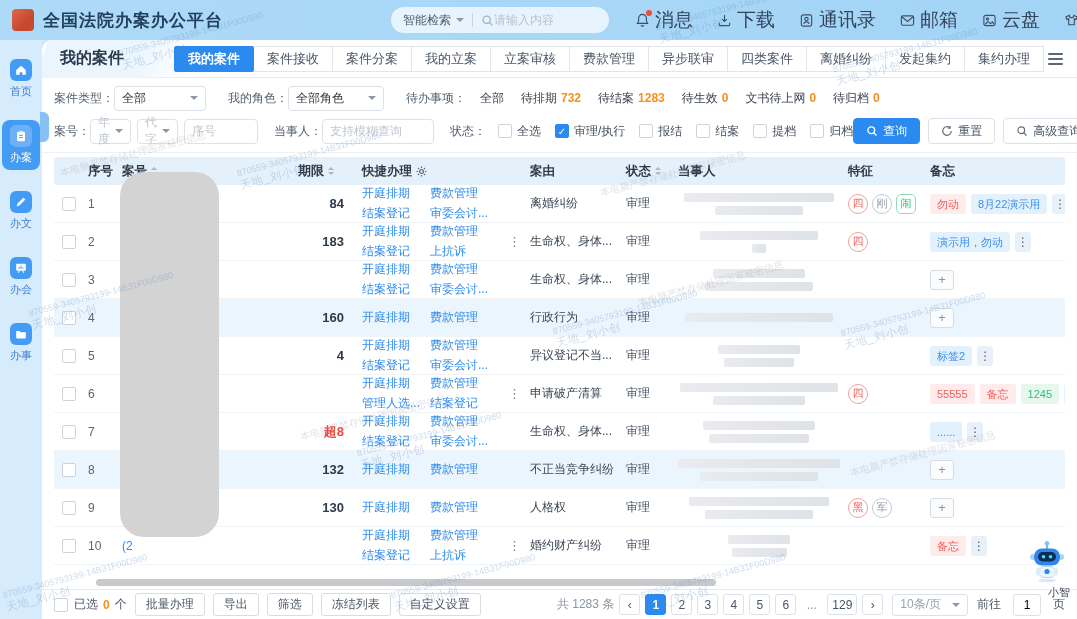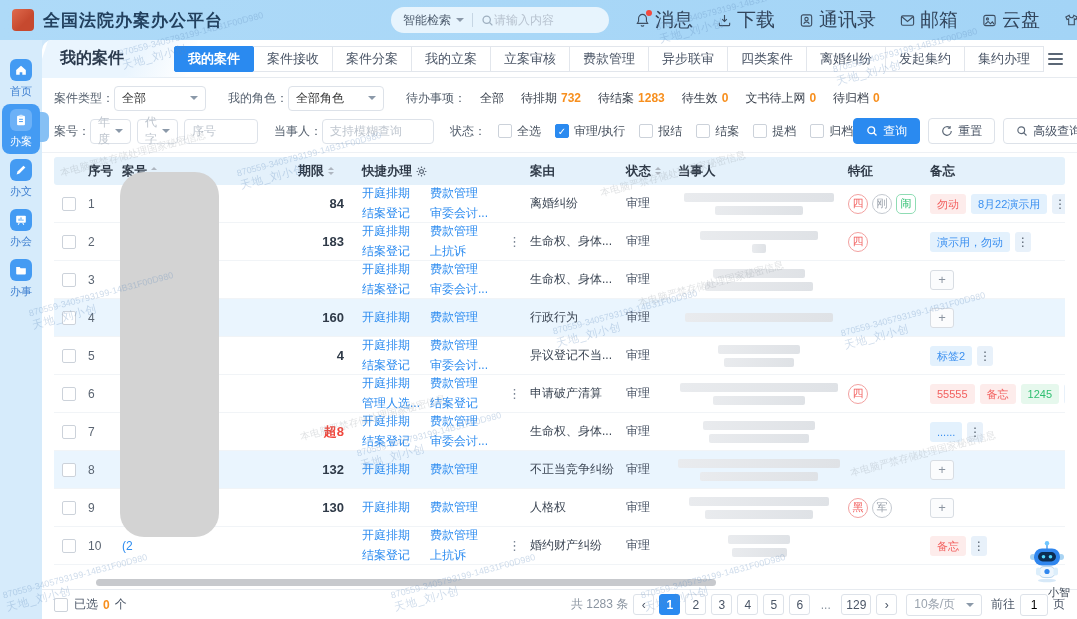--- a/index.html
+++ b/index.html
@@ -16,21 +16,21 @@
   .caret{width:0;height:0;border:4px solid transparent;border-top-color:#8b99a9;margin:4px 0 0 5px}
   .srch .sep{width:1px;height:14px;background:#c6d6e4;margin:0 8px}
   .srch input{border:none;outline:none;background:transparent;font-size:12px;width:92px;color:#333;font-family:inherit}
   .srch input::placeholder{color:#b7c2cf}
   .hnav{display:flex;align-items:center;margin-left:26px;gap:24px}
   .nav-item{display:flex;align-items:center;gap:5px;cursor:pointer;color:#32455c;font-size:19px;white-space:nowrap}
   .nav-ic{position:relative;display:flex;align-items:center}
   .dot{position:absolute;right:-2px;top:-3px;width:6px;height:6px;border-radius:50%;background:#f5483d}
 
   
-  .sb{position:absolute;left:0;top:40px;bottom:0;width:42px;background:#d6ebfb;z-index:3;display:flex;flex-direction:column;align-items:center;padding-top:14px;}
+  .sb{position:absolute;left:0;top:40px;bottom:0;width:42px;background:#d6ebfb;z-index:3;display:flex;flex-direction:column;align-items:center;padding-top:14px;gap:16px}
   .sbi{display:flex;flex-direction:column;align-items:center;gap:3px;cursor:pointer;width:38px;padding:5px 0;border-radius:8px}
   .sbi .iq{width:22px;height:22px;border-radius:6px;background:#449bf3;display:flex;align-items:center;justify-content:center}
   .sbi .lb{font-size:11px;color:#3e7fd0;white-space:nowrap}
   .sbi.act{background:#449bf3}
   .sbi.act .iq{background:#6cb1f7}
   .sbi.act .lb{color:#fff}
   .handle{position:absolute;left:40px;top:112px;width:9px;height:30px;background:#86c0f4;border-radius:0 6px 6px 0;z-index:5}
 
   
   .main{position:absolute;left:42px;top:40px;right:0;bottom:0;background:#fff;border-radius:10px 0 0 0;overflow:hidden;z-index:2}
@@ -111,21 +111,21 @@
   
   .ftr{position:absolute;left:0;right:0;bottom:0;height:30px;background:#fff;border-top:1px solid #e7ebf0;display:flex;align-items:center;padding:0 12px;z-index:4}
   .selinfo{display:flex;align-items:center;gap:5px;color:#4a5566}
   .selinfo .n{color:#f78f1e;font-weight:bold}
   .fbtn{height:23px;padding:0 10px;border:1px solid #d8dde3;border-radius:3px;background:#fff;color:#4a5566;font-size:12px;display:flex;align-items:center;cursor:pointer;margin-left:8px;white-space:nowrap}
   .pager{margin-left:auto;display:flex;align-items:center;gap:5px;color:#8b95a1}
   .pg{min-width:21px;height:21px;padding:0 4px;border:1px solid #dde2e9;border-radius:3px;background:#fff;color:#4a5566;display:flex;align-items:center;justify-content:center;font-size:12px;cursor:pointer}
   .pg.act{background:#2a8af0;border-color:#2a8af0;color:#fff;font-weight:bold}
   .pg.dots{border:none;background:none;color:#8b95a1;cursor:default}
   .psize{display:flex;align-items:center;gap:6px;border:1px solid #dde2e9;border-radius:3px;height:22px;padding:0 7px;color:#9aa3ae;cursor:pointer;margin-left:4px}
-  .goto{display:flex;align-items:center;gap:5px;color:#4a5566;margin-left:4px}
+  .goto{display:flex;align-items:center;gap:12px;color:#4a5566;margin-left:4px}
   .goto input{width:28px;height:22px;border:1px solid #dde2e9;border-radius:3px;text-align:center;font-size:12px;outline:none;font-family:inherit}
 
   
   .wmlayer{position:absolute;inset:0;pointer-events:none;z-index:7}
   .wm{position:absolute;transform:rotate(-15deg);color:rgba(96,140,190,.30);font-size:9px;line-height:12px;white-space:nowrap}
   .wm .l2{font-size:11px;letter-spacing:1px}
   .wm.sec{color:rgba(130,138,148,.25);font-size:10px}
   .mascot{position:absolute;right:7px;top:540px;width:58px;text-align:right;z-index:8;cursor:pointer}
   .mascot .mlabel{font-size:11px;color:#3c4654;margin-top:-2px}
 </style>
@@ -725,20 +725,27 @@
 
     <div class="hscroll"></div>
 
     <div class="ftr">
       <span class="box"></span>
       <span class="selinfo" style="margin-left:6px">
         <span>已选</span>
         <span class="n">0</span>
         <span>个</span>
       </span>
+      <span style="display:flex">
+          <span class="fbtn">批量办理</span>
+          <span class="fbtn">导出</span>
+          <span class="fbtn">筛选</span>
+          <span class="fbtn">冻结列表</span>
+          <span class="fbtn">自定义设置</span>
+        </span>
       <div class="pager">
         <span>共 1283 条</span>
         <span class="pg">‹</span>
         <span style="display:flex;gap:5px">
             <span class="pg act">1</span>
             <span class="pg">2</span>
             <span class="pg">3</span>
             <span class="pg">4</span>
             <span class="pg">5</span>
             <span class="pg">6</span>

